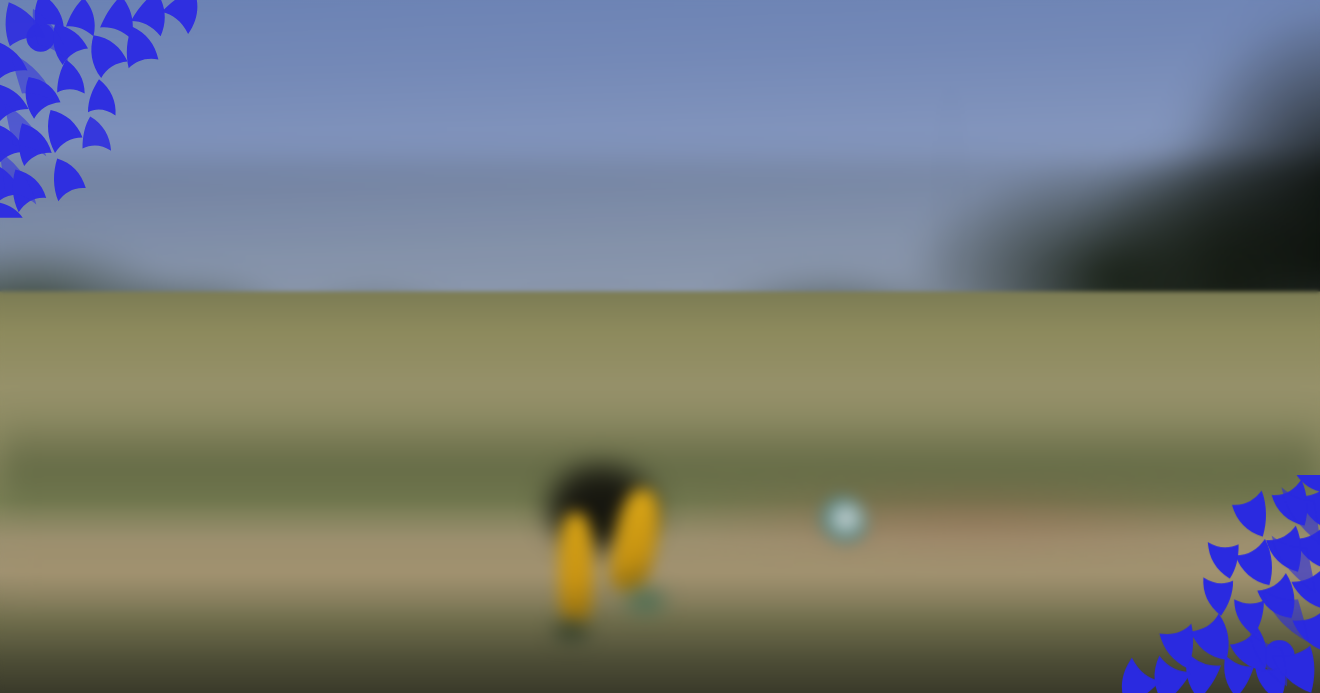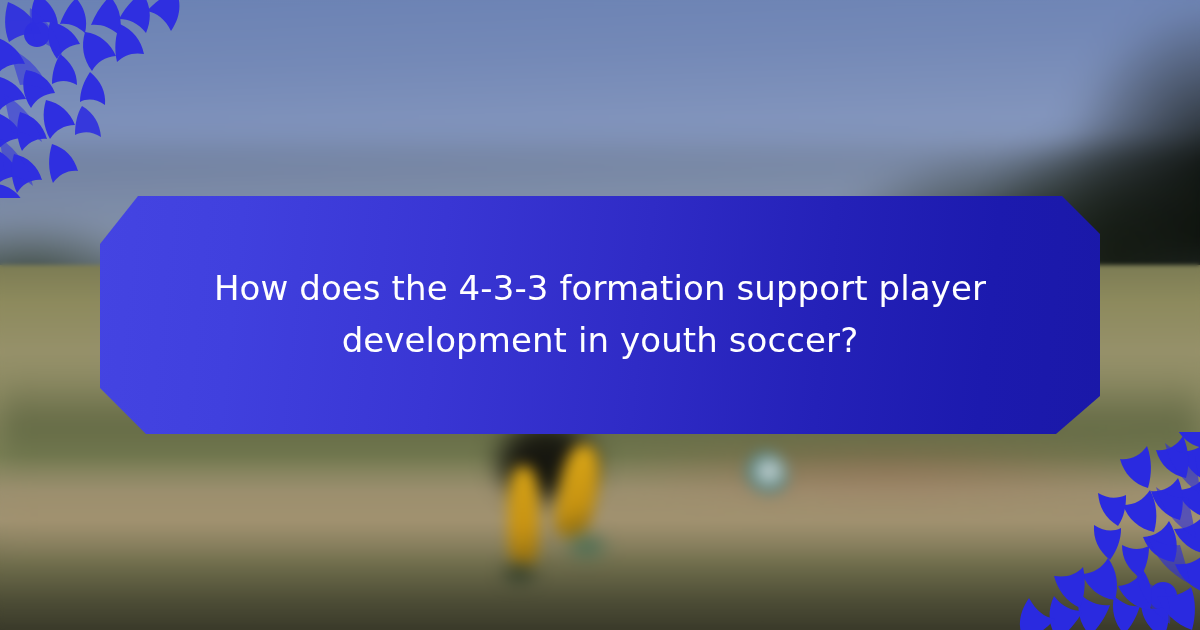--- a/index.html
+++ b/index.html
@@ -270,17 +270,14 @@
       </g>
       <g fill="#2a2ae0" opacity=".6">
         <path d="M40 18c19 13 31 30 34 51-8-9-17-14-29-16-4-13-6-24-5-35z"></path>
         <path d="M20 58c21 11 36 27 42 48-10-7-20-10-32-9-4-14-8-26-10-39z"></path>
         <path d="M14 104c21 13 35 30 40 51-10-8-20-11-32-11-3-14-6-27-8-40z"></path>
         <path d="M10 148c19 14 31 31 35 51-9-8-19-12-30-12-2-13-4-26-5-39z"></path>
       </g>
     </svg>
   </div>
 
-  <div class="banner">
-    <div class="banner-text">How does the 4-3-3 formation support player development in youth soccer?</div>
-  </div>
 
 </div>
 
 </body></html>

